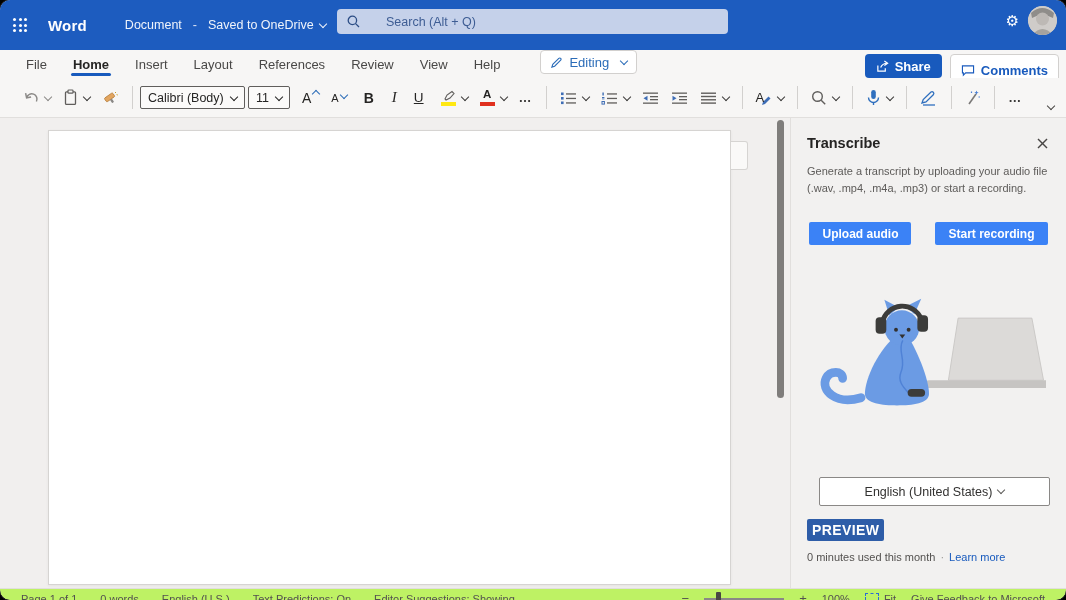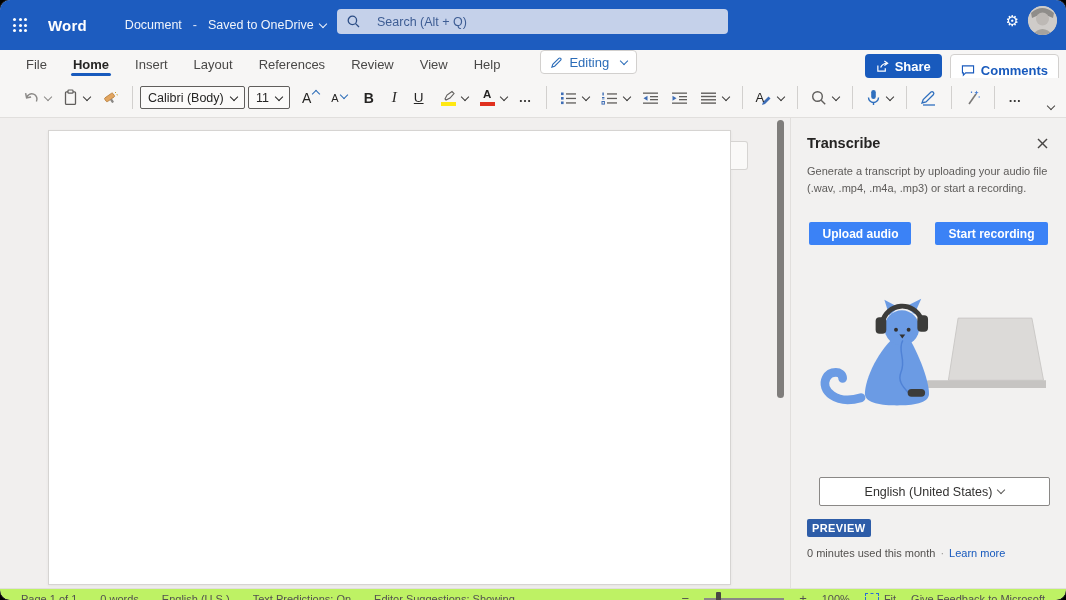--- a/index.html
+++ b/index.html
@@ -14,21 +14,21 @@
   .app-name{margin-left:21px;font-size:15px;font-weight:700;letter-spacing:.2px;}
   .doc-title{margin-left:38px;font-size:12.5px;color:#f0f4fb;}
   .doc-sep{margin-left:11px;font-size:12.5px;color:#dbe4f5;}
   .save-status{margin-left:11px;font-size:12.5px;color:#f0f4fb;display:flex;align-items:center;cursor:pointer;}
   .chev{width:5px;height:5px;border-right:1.4px solid currentColor;border-bottom:1.4px solid currentColor;
         transform:rotate(45deg);display:inline-block;margin-left:6px;margin-bottom:2px;}
   .searchbox{position:absolute;left:337px;top:9px;width:391px;height:25px;background:#c5d1ea;
              border-radius:4px;display:flex;align-items:center;padding:0 10px;box-sizing:border-box;cursor:text;}
   .searchbox svg{flex:0 0 auto;}
   .searchbox input{border:none;background:transparent;outline:none;font-size:12.5px;color:#1f3f73;
-                   margin-left:15px;width:100%;font-family:"Liberation Sans",sans-serif;}
+                   margin-left:24px;width:100%;font-family:"Liberation Sans",sans-serif;}
   .searchbox input::placeholder{color:#3e5d94;opacity:1;}
   .gear{position:absolute;right:47px;top:11px;font-size:15px;color:#fff;cursor:pointer;line-height:20px;}
   .avatar{position:absolute;right:9px;top:6px;width:29px;height:29px;border-radius:50%;overflow:hidden;
           cursor:pointer;background:#cfcdca;}
 
   
   .tabsrow{height:28px;background:#f7f6f5;display:flex;align-items:flex-start;position:relative;font-size:13px;color:#494847;}
   .tab{padding:0 13px;height:100%;display:flex;align-items:center;position:relative;cursor:pointer;}
   .tab:first-child{margin-left:13px;}
   .tab.active{font-weight:700;color:#252423;}
@@ -79,21 +79,21 @@
   .panel-title{font-size:14.5px;font-weight:700;color:#252423;}
   .close-btn{cursor:pointer;padding:2px;display:flex;}
   .panel-desc{margin-top:12px;line-height:1.55;color:#5d5b59;}
   .btn-row{margin-top:25px;display:flex;justify-content:center;gap:24px;}
   .pbtn{background:#3b82f6;color:#fff;border:none;border-radius:2px;height:23px;padding:0 13px;font-size:12px;
         font-weight:700;cursor:pointer;font-family:"Liberation Sans",sans-serif;display:flex;align-items:center;}
   .cat-wrap{margin-top:44px;display:flex;justify-content:center;}
   .lang-select{margin-top:56px;height:27px;background:#fff;border:1px solid #8a8886;border-radius:2px;display:flex;
                align-items:center;justify-content:center;padding:0 10px;font-size:12.5px;color:#323130;cursor:pointer;margin-left:12px;}
   .lang-select .chev{color:#5d5b59;margin-bottom:3px;}
-  .badge{margin-top:13px;display:inline-block;background:#2e5da8;color:#fff;font-size:11px;font-weight:700;
+  .badge{margin-top:13px;display:inline-block;background:#2e5da8;color:#fff;font-size:14px;font-weight:700;
          padding:3px 5px;border-radius:2px;letter-spacing:.4px;}
   .preview-text{margin-top:7px;line-height:1.5;color:#53514f;}
   .usage-row{margin-top:10px;display:flex;gap:5px;align-items:center;color:#53514f;}
   .learn-link{color:#185abd;cursor:pointer;text-decoration:none;}
   .dot-sep{color:#9a9896;}
 
   
   .statusbar{height:20px;background:#bef264;border-top:1px solid #e1dfdd;display:flex;align-items:center;
              font-size:11px;color:#53514f;padding:0 21px;box-sizing:border-box;}
   .sb-item{margin-right:23px;cursor:pointer;white-space:nowrap;}

